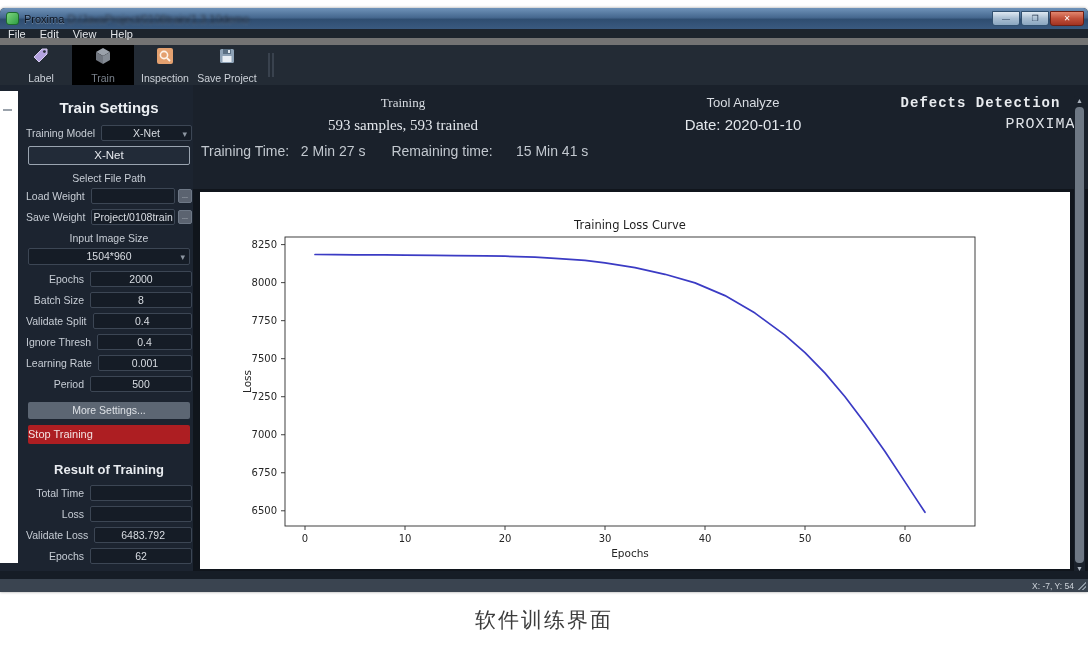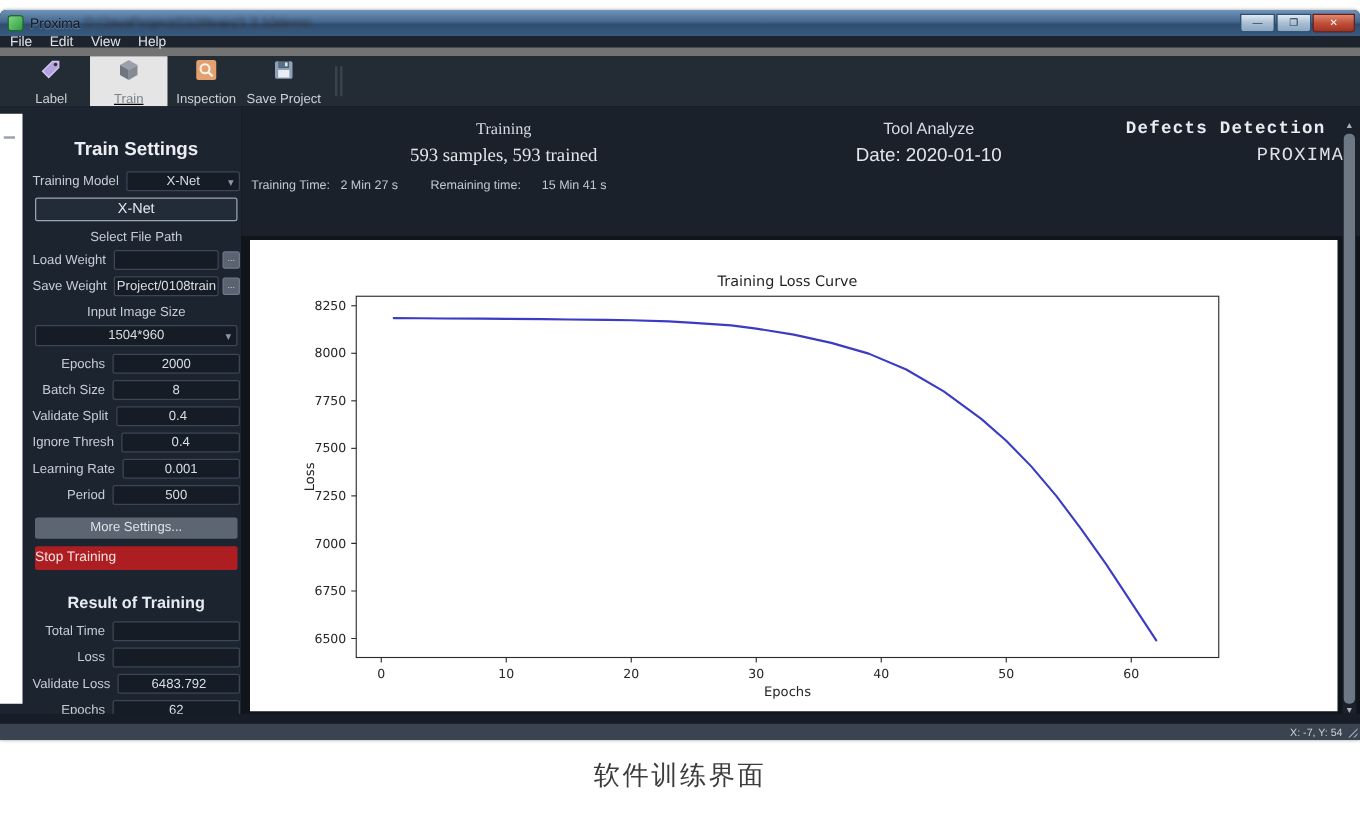--- a/index.html
+++ b/index.html
@@ -17,31 +17,31 @@
              background:linear-gradient(180deg,#dfe9f2,#a9bed2 50%,#8aa6c0); }
   .win-btn.close { width:34px; background:linear-gradient(180deg,#e2876f,#c1503a 50%,#a23322); color:#fff; border-color:#6e1e12; }
 
   
   .menubar { height:16px; background:#1d242d; display:flex; align-items:center; gap:14px; padding:0 8px; border-bottom:7px solid #737373; }
   .menu-item { color:#e3e6ea; font-size:11px; }
 
   
   .toolbar { height:40px; background:#232b35; display:flex; align-items:stretch; padding-left:10px; }
   .tool-item { width:62px; display:flex; flex-direction:column; align-items:center; justify-content:center; gap:2px; }
-  .tool-item.active { background:#e5e5e5;text-decoration:underline; }
+  .tool-item.active { background:#000000;text-decoration:underline; }
   .tool-item .tool-label { font-size:10.5px; color:#cdd2d9; }
   .tool-item.active .tool-label { color:#79818c; }
   .tool-sep { width:6px; margin:8px 4px 8px 10px; border-left:2px solid #39424e; border-right:2px solid #39424e; }
 
   
   .app-body { display:flex; height:492px; }
   .sidebar-wrap { position:relative; width:193px; flex:0 0 193px; background:#1c2430; }
   .gutter { position:absolute; left:0; top:6px; width:18px; height:472px; background:#ffffff; }
   .collapse-handle { position:absolute; left:3px; top:18px; width:9px; height:2px; background:#9aa2ab; }
-  .sidebar { position:absolute; left:18px; top:12px; width:182px; height:100%; padding:14px 8px 0 8px; }
+  .sidebar { position:absolute; left:18px; top:0; width:182px; height:100%; padding:14px 8px 0 8px; }
 
   .sb-title { color:#eceff3; font-size:15px; font-weight:bold; text-align:center; margin-bottom:9px; }
   .sb-row { display:flex; align-items:center; margin-bottom:5px; }
   .sb-label { flex:0 0 64px; text-align:right; color:#c7cdd5; font-size:10.5px; padding-right:6px; white-space:nowrap; }
   .sb-field { flex:1; height:16px; background:#151c26; border:1px solid #3c4654; border-radius:2px; color:#d9dde3; font-size:10.5px; text-align:center; line-height:14px; overflow:hidden;}
   .sb-combo { position:relative; }
   .sb-combo .arr { position:absolute; right:4px; top:1px; color:#8e97a2; font-size:9px; }
   .sb-center-label { text-align:center; color:#c7cdd5; font-size:10.5px; margin:7px 0 4px; }
   .sb-bigbtn { height:19px; margin:2px 2px 4px 2px; border:1px solid #9aa4b0; border-radius:2px; background:#222b38; color:#e6e9ee; font-size:11.5px; text-align:center; line-height:17px; }
   .sb-combo-wide { height:17px; margin:0 2px 6px 2px; position:relative; background:#151c26; border:1px solid #3c4654; border-radius:2px; color:#d9dde3; font-size:10.5px; text-align:center; line-height:15px;}
@@ -52,21 +52,21 @@
 
   
   .main { flex:1; position:relative; background:#10151c; }
   .info-header { height:104px; background:#1a212b; padding-top:10px; position:relative; }
   .ih-cols { display:flex; }
   .ih-col1 { width:420px; text-align:center;font-family:Liberation Serif, serif; }
   .ih-col2 { width:260px; text-align:center; }
   .ih-col3 { flex:1; text-align:center; }
   .ih-line1 { color:#d8dce2; font-size:13px; margin-bottom:6px; }
   .ih-line2 { color:#e2e6eb; font-size:15px; }
-  .ih-times { margin-top:9px; padding-left:8px; display:flex; gap:26px; color:#c2c8cf; font-size:10px;align-items:flex-end; }
+  .ih-times { margin-top:9px; padding-left:8px; display:flex; gap:26px; color:#c2c8cf; font-size:14px;align-items:flex-end; }
   .brand1 { font-family:"Liberation Mono", monospace; color:#e8ebef; font-size:14px; font-weight:bold; letter-spacing:1px; margin-bottom:5px;}
   .brand2 { font-family:"Liberation Mono", monospace; color:#dfe3e8; font-size:15px; letter-spacing:1px; padding-left:120px; }
 
   .chart-panel { position:absolute; left:7px; top:107px; width:870px; height:377px; background:#ffffff; }
 
   
   .vscroll { position:absolute; right:3px; top:88px; width:11px; height:478px; background:#1a212b; border-radius:2px; }
   .vscroll .thumb { position:absolute; left:1px; top:11px; width:9px; height:456px; background:#6e7884; border-radius:4px; }
   .vscroll .sarr { position:absolute; left:0; width:11px; text-align:center; color:#aab2bc; font-size:7px; line-height:10px; }
 

